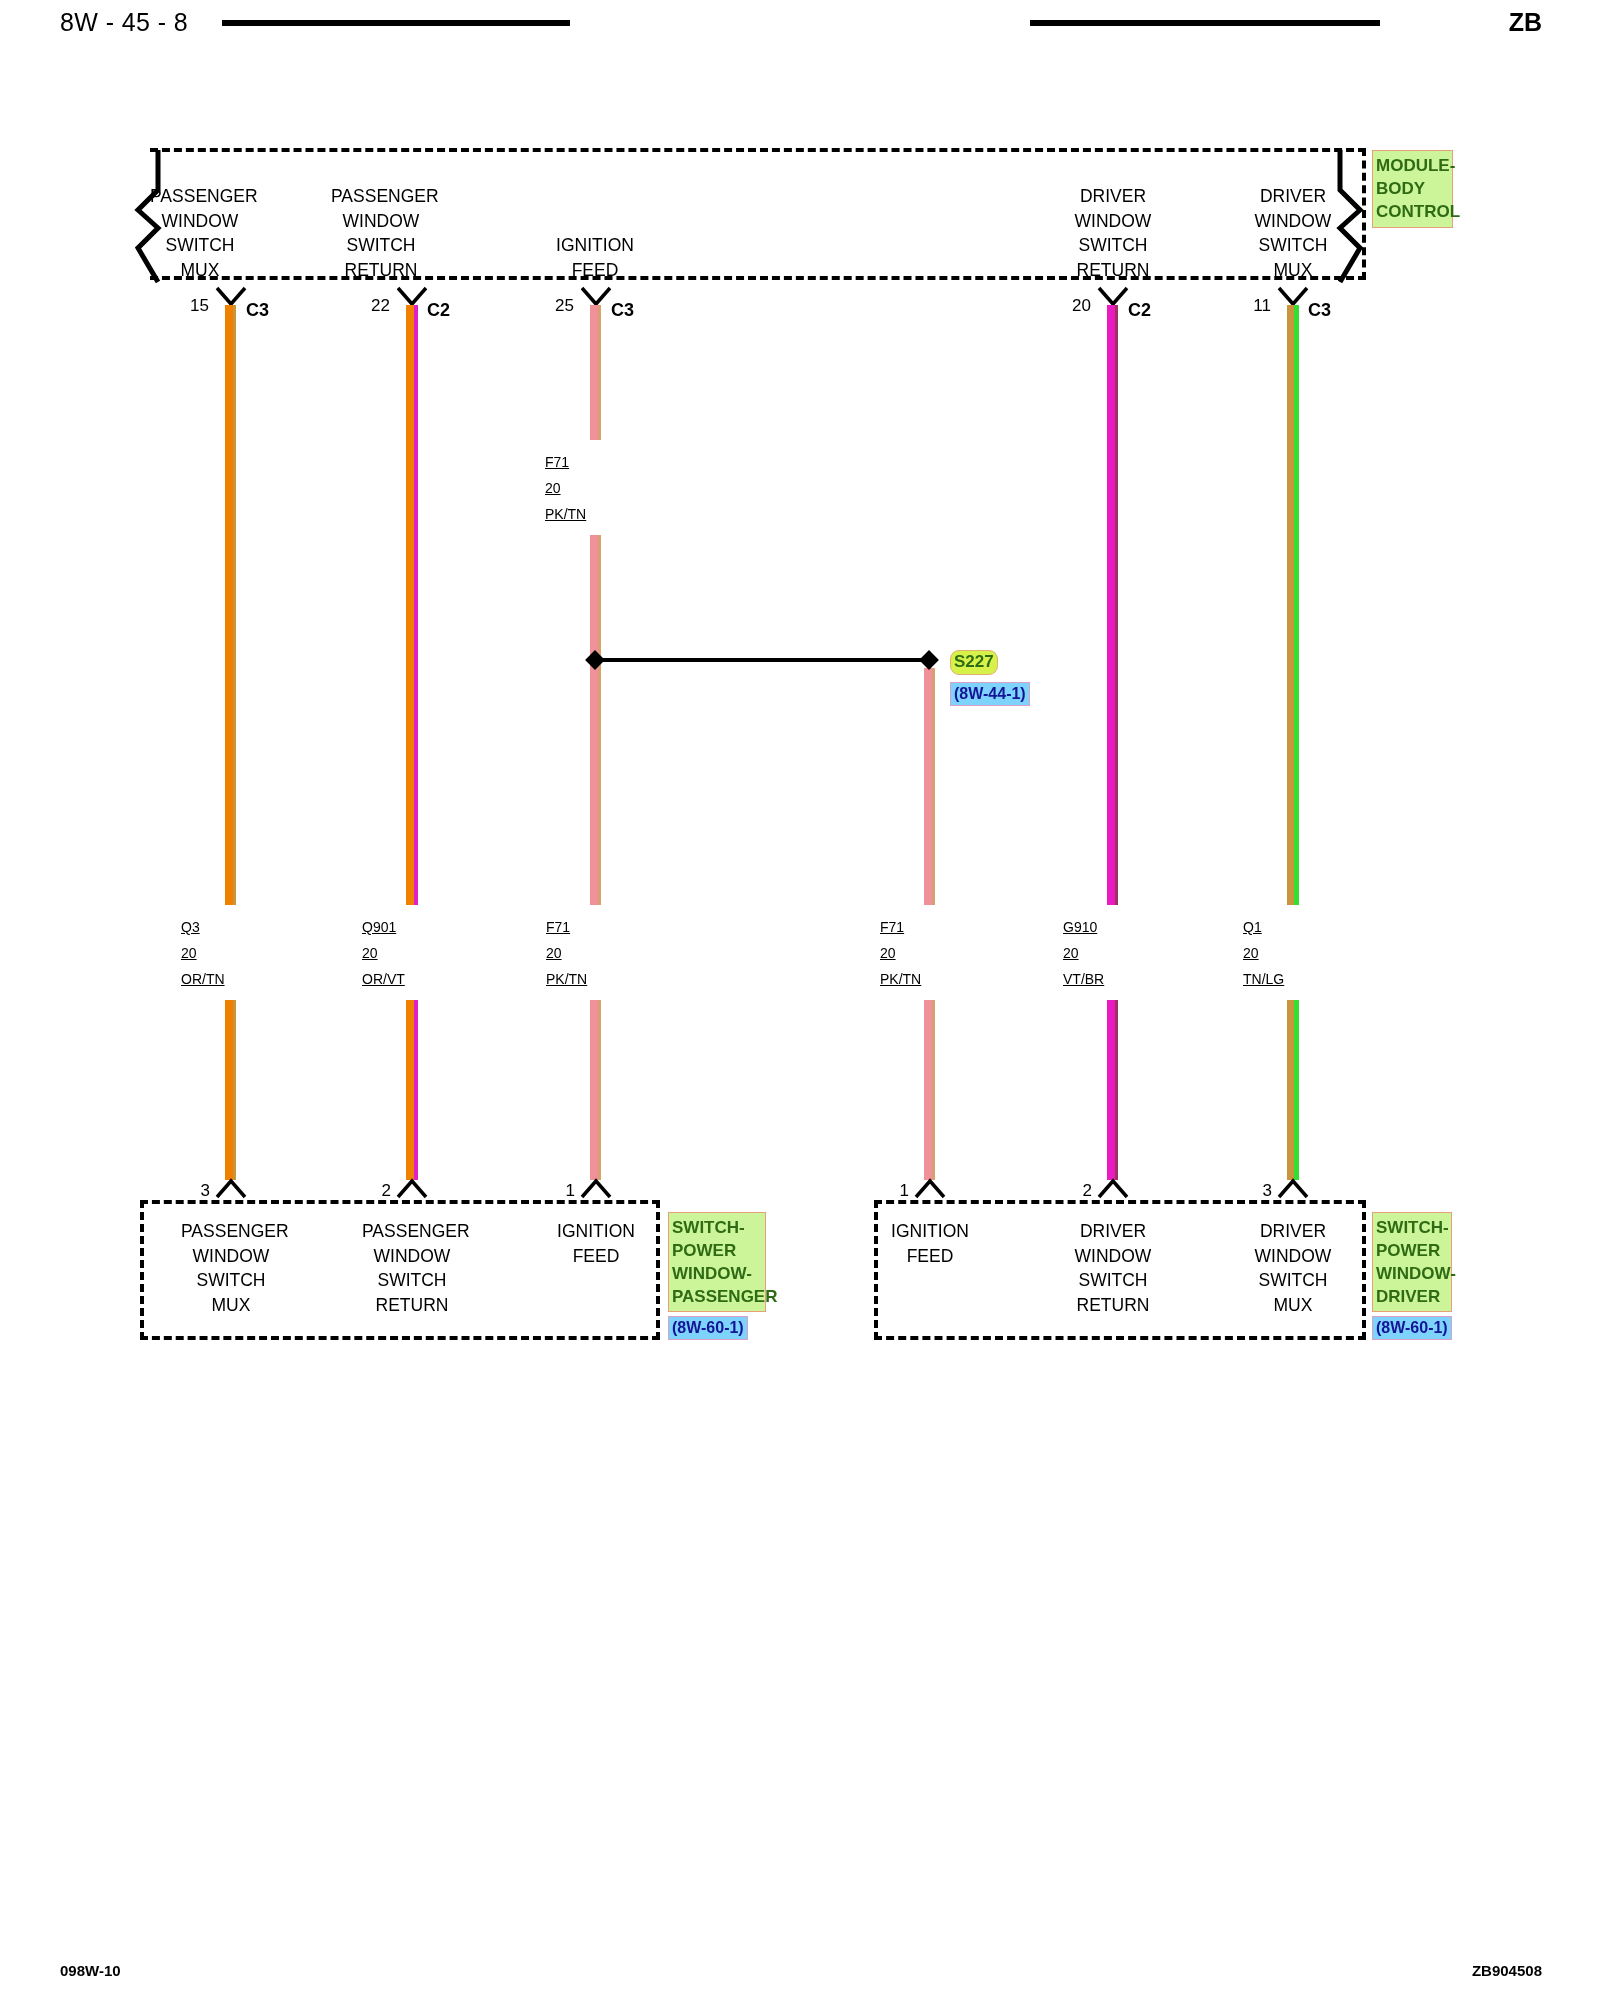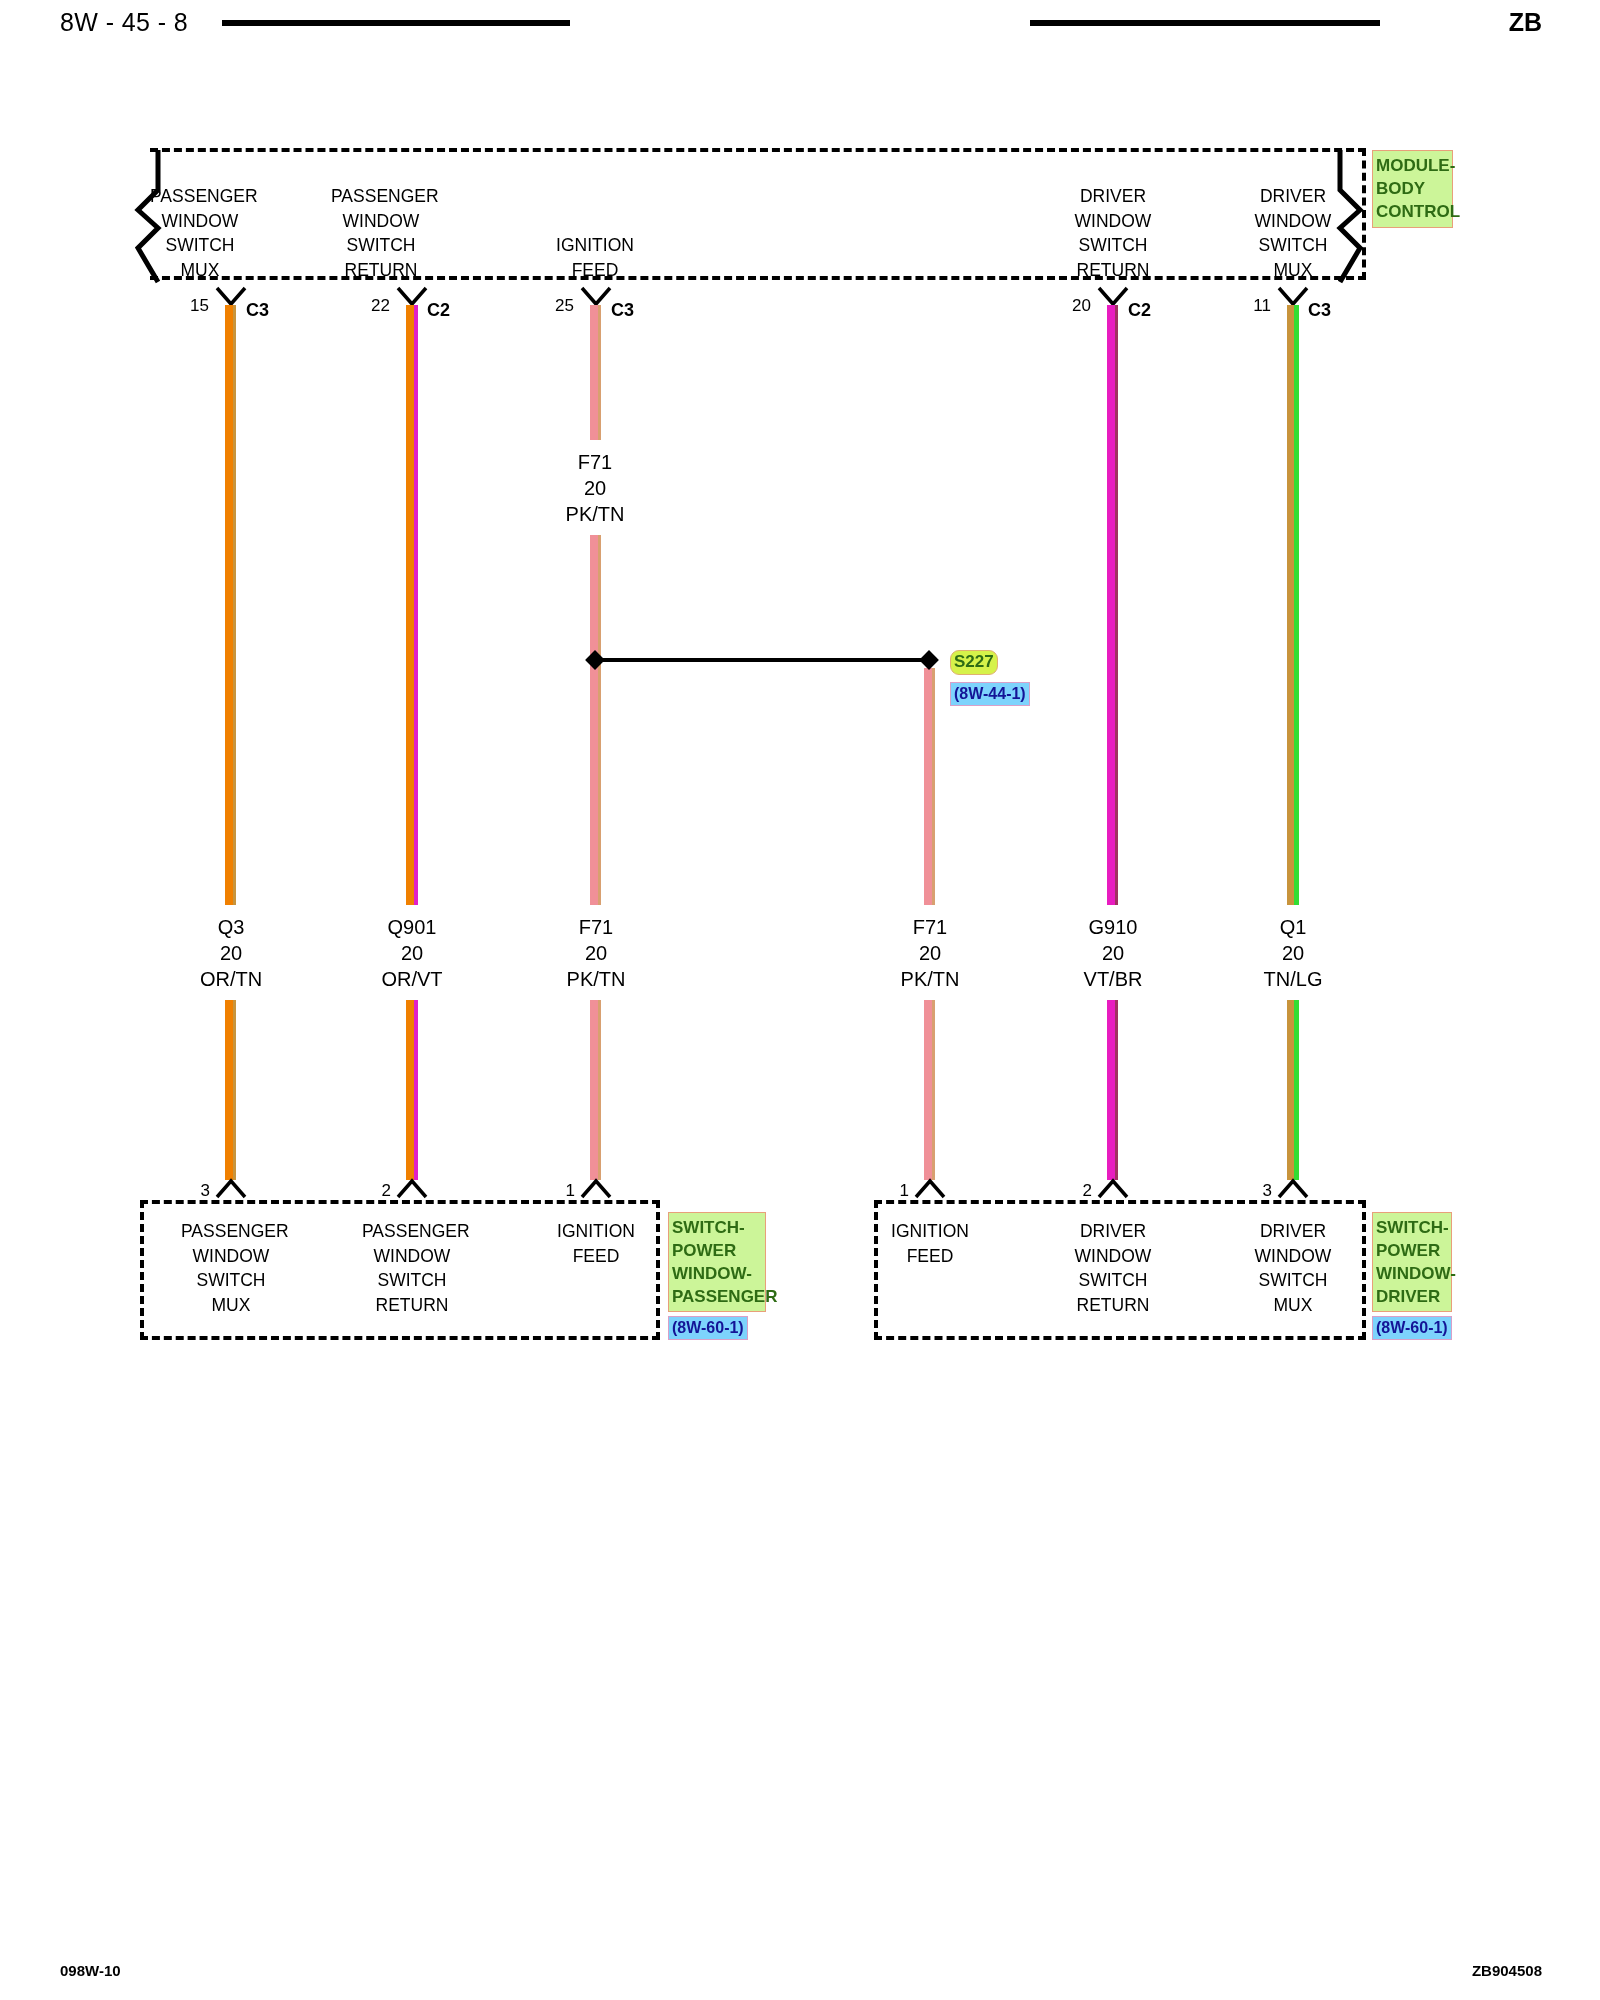--- a/index.html
+++ b/index.html
@@ -30,21 +30,21 @@
   .pinlabel{position:absolute;text-align:center;font-size:17.5px;line-height:24.5px;white-space:nowrap;}
 
   
   .pinnum{position:absolute;font-size:17px;text-align:right;}
   .connid{position:absolute;font-size:18px;font-weight:bold;}
 
   
   .wire{position:absolute;}
 
   
-  .wirelabel{position:absolute;text-align:center;font-size:20px;line-height:26px;white-space:nowrap;}
+  .wirelabel{position:absolute;font-size:14px;line-height:26px;white-space:nowrap;text-decoration:underline;}
 
   
   .tag-green{position:absolute;background:#ccf599;border:1.5px solid #e8a07a;
              color:#2e6b14;font-weight:bold;font-size:17px;line-height:23px;
              padding:3px 2px 4px 3px;box-sizing:border-box;}
   .tag-blue{position:absolute;background:#7dd3fc;border:1px solid #d9a0c8;
             color:#141496;font-weight:bold;font-size:16px;line-height:19px;
             padding:1px 3px 2px 3px;box-sizing:border-box;white-space:nowrap;}
   .tag-splice{position:absolute;background:#d6f24a;border:1px solid #e0b070;
             color:#2e6b14;font-weight:bold;font-size:17px;line-height:20px;

